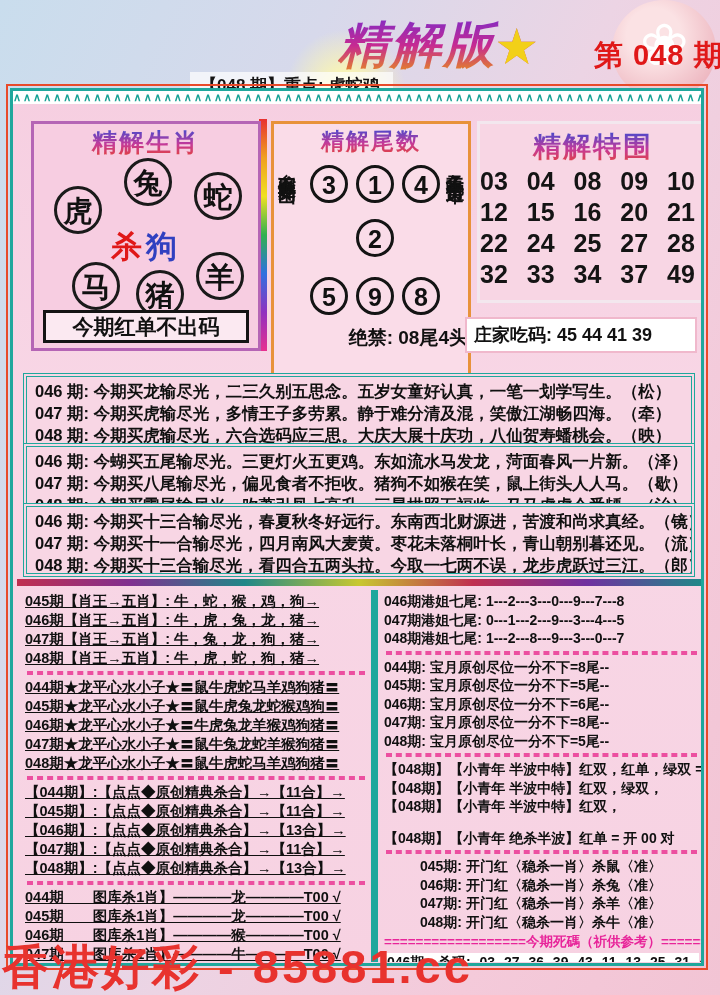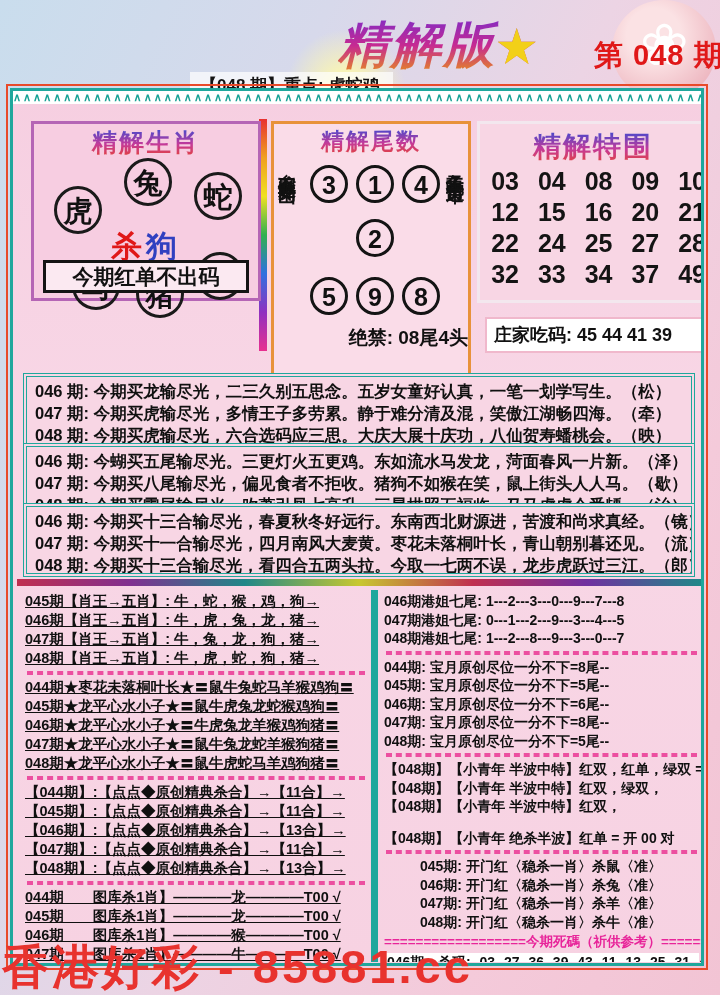--- a/index.html
+++ b/index.html
@@ -52,21 +52,21 @@
     position:absolute; left:4px; top:488px; width:684px; height:7px;
     background:linear-gradient(90deg,#c03050,#803090,#208888,#c8c830,#c03050,#7030a0,#208888);
   }
   .gradtitle{
     font-weight:900; letter-spacing:2px; text-align:center; color:#8a2aa0;
     background:linear-gradient(180deg,#2b4bd8 0%,#c43a9a 55%,#e8442a 100%);
     -webkit-background-clip:text; background-clip:text; -webkit-text-fill-color:transparent;
   }
   
   .zodiac{
-    position:absolute; left:18px; top:30px; width:230px; height:180px;
+    position:absolute; left:18px; top:30px; width:230px; height:230px;
     background:#f7cde1; border:3px solid #b565b5;
   }
   .zodiac .ttl{ font-size:25px; margin-top:2px; }
   .zcircle{
     position:absolute; width:48px; height:48px; border:3px solid #1a1a1a; border-radius:50%;
     font-size:29px; font-weight:900; color:#111; text-align:center; line-height:44px;
     background:transparent;
   }
   .kill{ position:absolute; left:0; width:100%; text-align:center; top:102px; font-size:31px; font-weight:900; letter-spacing:4px;}
   .kill .k1{ color:#e01818; } .kill .k2{ color:#3040c0; }
@@ -93,25 +93,25 @@
     font-size:25px; font-weight:900; color:#111; text-align:center; line-height:34px;
   }
   .tfoot{ font-size:19px; font-weight:900; color:#111; text-align:right; white-space:nowrap; }
   
   .special{
     position:absolute; left:464px; top:30px; width:232px; height:182px;
     background:#f8d6e4; border:3px solid #f3e7ee;
   }
   .special .ttl{ font-size:28px; margin-top:4px; }
   .srow{
-    font-size:25px; font-weight:900; color:#141414; text-align:right;
+    font-size:25px; font-weight:900; color:#141414; text-align:left;
     line-height:31px; word-spacing:12px; white-space:nowrap;
   }
   .banker{
-    position:absolute; left:472px; top:226px; width:232px; height:36px;
+    position:absolute; left:452px; top:226px; width:232px; height:36px;
     background:#ffffff; border:2px solid #f0b8cc; font-size:18px; font-weight:900;
     color:#111; line-height:32px; padding-left:7px; white-space:nowrap;
   }
   
   .poembox{
     position:absolute; left:10px; width:672px; background:#f8d6e4;
     border:4px double #1fa79c; padding:3px 8px; overflow:hidden;
   }
   .poembox .line{
     font-size:16.5px; font-weight:bold; color:#101010; line-height:22px; white-space:nowrap;
@@ -204,21 +204,21 @@
       <div class="line">048 期: 今期买十三合输尽光，看四合五两头拉。今取一七两不误，龙步虎跃过三江。（郎）</div>
     </div>
 
     <div class="cols">
       <div class="colL">
         <div class="line">045期【肖王→五肖】: 牛，蛇，猴，鸡，狗→</div>
         <div class="line">046期【肖王→五肖】: 牛，虎，兔，龙，猪→</div>
         <div class="line">047期【肖王→五肖】: 牛，兔，龙，狗，猪→</div>
         <div class="line">048期【肖王→五肖】: 牛，虎，蛇，狗，猪→</div>
         <div class="sep"></div>
-        <div class="line">044期★枣花未落桐叶长★〓鼠牛兔蛇马羊猴鸡狗〓</div>
+        <div class="line">044期★龙平心水小子★〓鼠牛虎蛇马羊鸡狗猪〓</div>
         <div class="line">045期★龙平心水小子★〓鼠牛虎兔龙蛇猴鸡狗〓</div>
         <div class="line">046期★龙平心水小子★〓牛虎兔龙羊猴鸡狗猪〓</div>
         <div class="line">047期★龙平心水小子★〓鼠牛兔龙蛇羊猴狗猪〓</div>
         <div class="line">048期★龙平心水小子★〓鼠牛虎蛇马羊鸡狗猪〓</div>
         <div class="sep"></div>
         <div class="line">【044期】:【点点◆原创精典杀合】→【11合】→</div>
         <div class="line">【045期】:【点点◆原创精典杀合】→【11合】→</div>
         <div class="line">【046期】:【点点◆原创精典杀合】→【13合】→</div>
         <div class="line">【047期】:【点点◆原创精典杀合】→【11合】→</div>
         <div class="line">【048期】:【点点◆原创精典杀合】→【13合】→</div>

